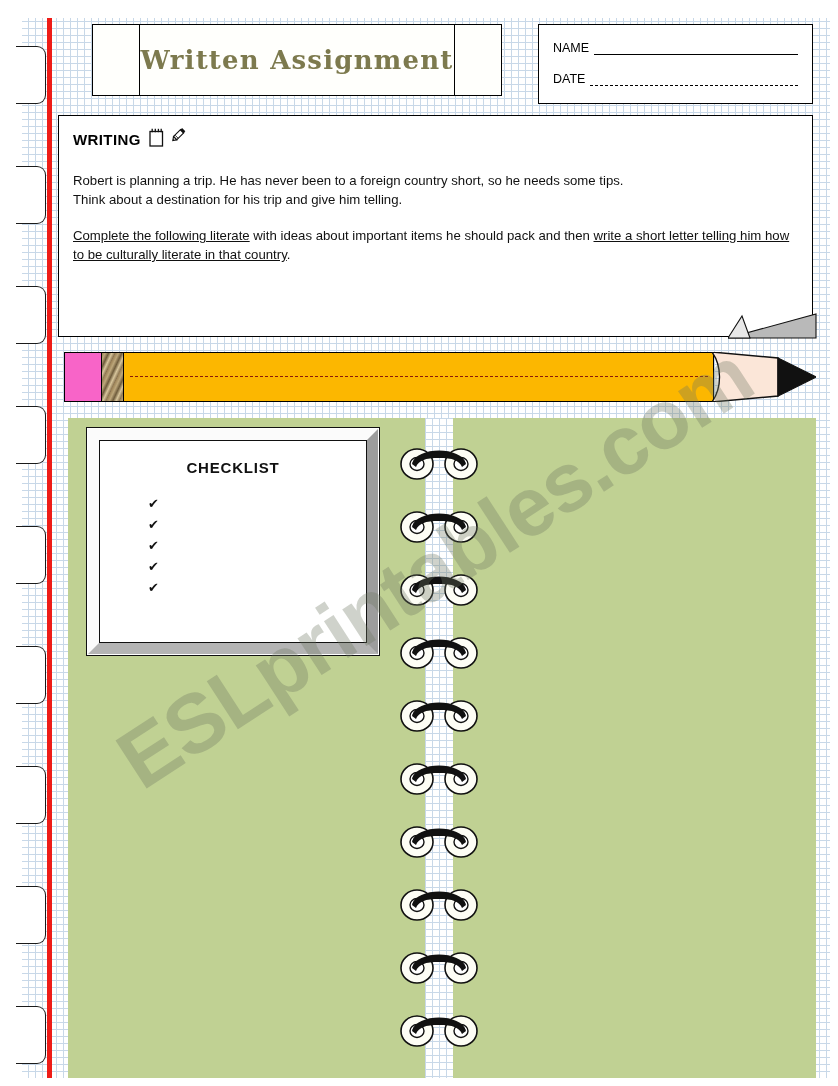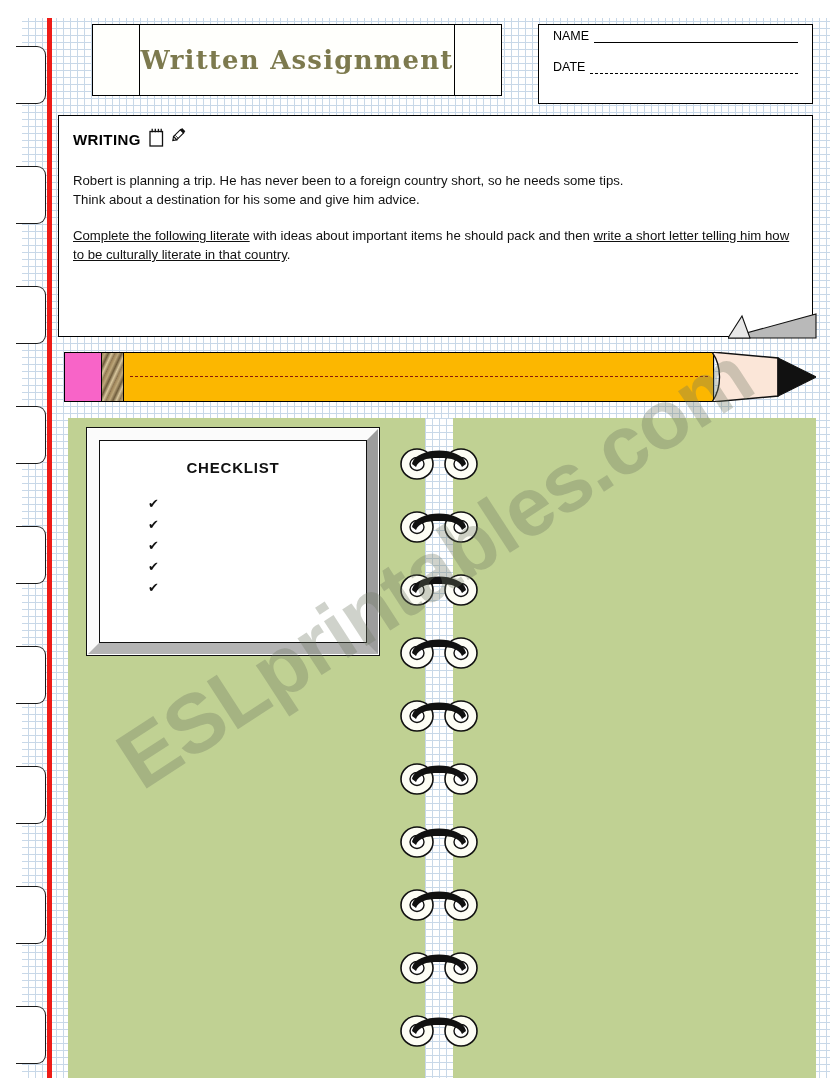--- a/index.html
+++ b/index.html
@@ -123,21 +123,21 @@
   }
 
   
   .namedate-box {
     position: absolute;
     left: 538px; top: 24px;
     width: 275px; height: 80px;
     border: 1.6px solid #000000;
     background: #ffffff;
     box-sizing: border-box;
-    padding: 4px 14px 0 14px;
+    padding: 16px 14px 0 14px;
   }
   .nd-row {
     display: flex;
     align-items: flex-end;
     margin-bottom: 17px;
     font-family: "Liberation Sans", sans-serif;
     font-size: 12.5px;
     color: #000000;
   }
   .nd-label { white-space: nowrap; margin-right: 5px; }
@@ -403,21 +403,21 @@
             <polygon points="2.4,4.6 1.2,5.5 2.4,6.4" fill="#111111"></polygon>
             <line x1="6.6" y1="3.4" x2="6.6" y2="7.6" stroke="#111111" stroke-width="0.8"></line>
           </g>
         </svg>
       </span>
     </div>
 
     <div class="body-text">
       <div class="para">
         <span>Robert is planning a trip. He has never been to a foreign country short, so he needs some tips.</span><br>
-        <span>Think about a destination for his some and give him advice.</span>
+        <span>Think about a destination for his trip and give him telling.</span>
       </div>
       <div class="para">
         <span class="u">Complete the following literate</span><span> with ideas about important items he should pack and then </span><span class="u">write a short letter telling him how to be culturally literate in that country</span><span>.</span>
       </div>
     </div>
   </div>
 
   <div class="fold-corner">
     <svg width="90" height="26" viewBox="0 0 90 26">
       <polygon points="0,25 88,1 88,25" fill="#b9b9b9" stroke="#111111" stroke-width="1.1"></polygon>

